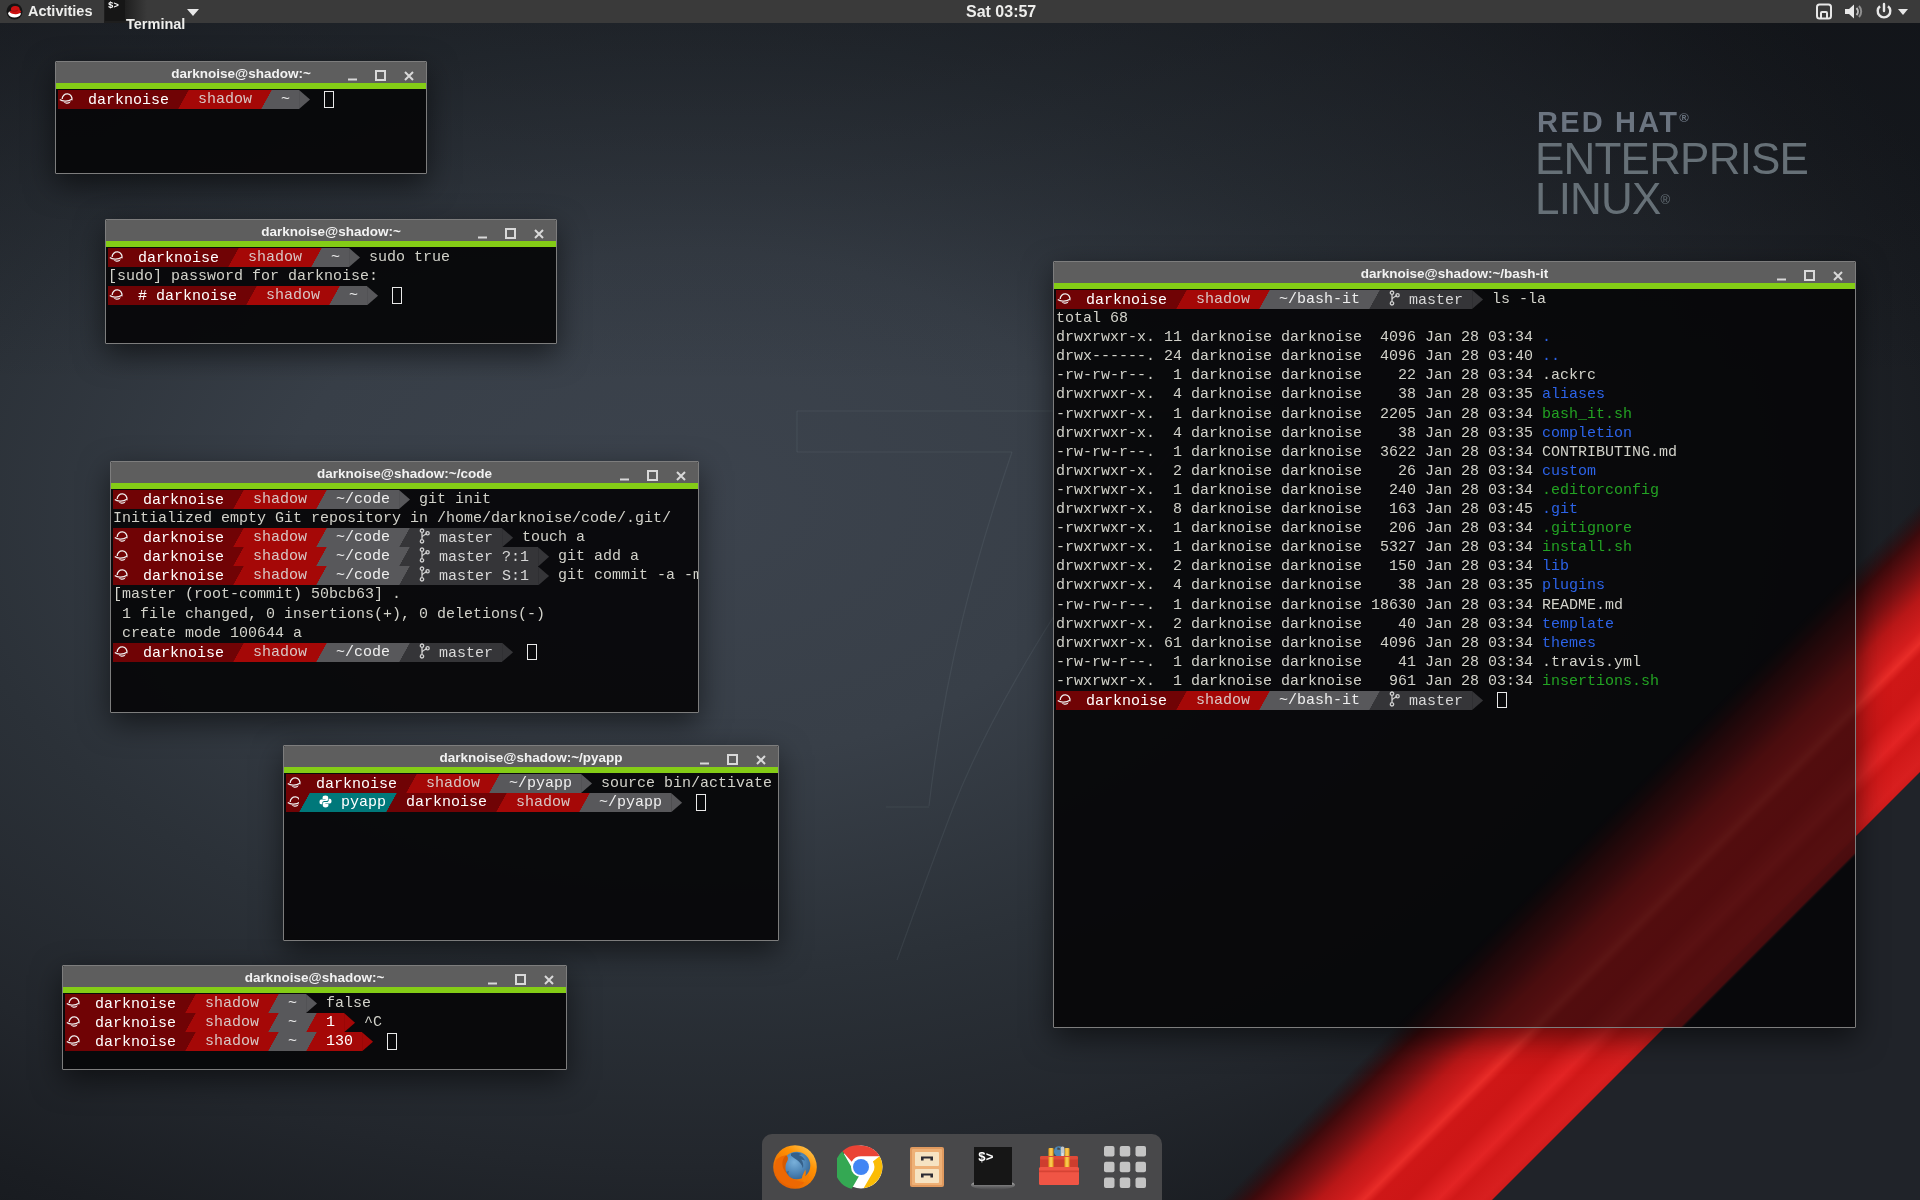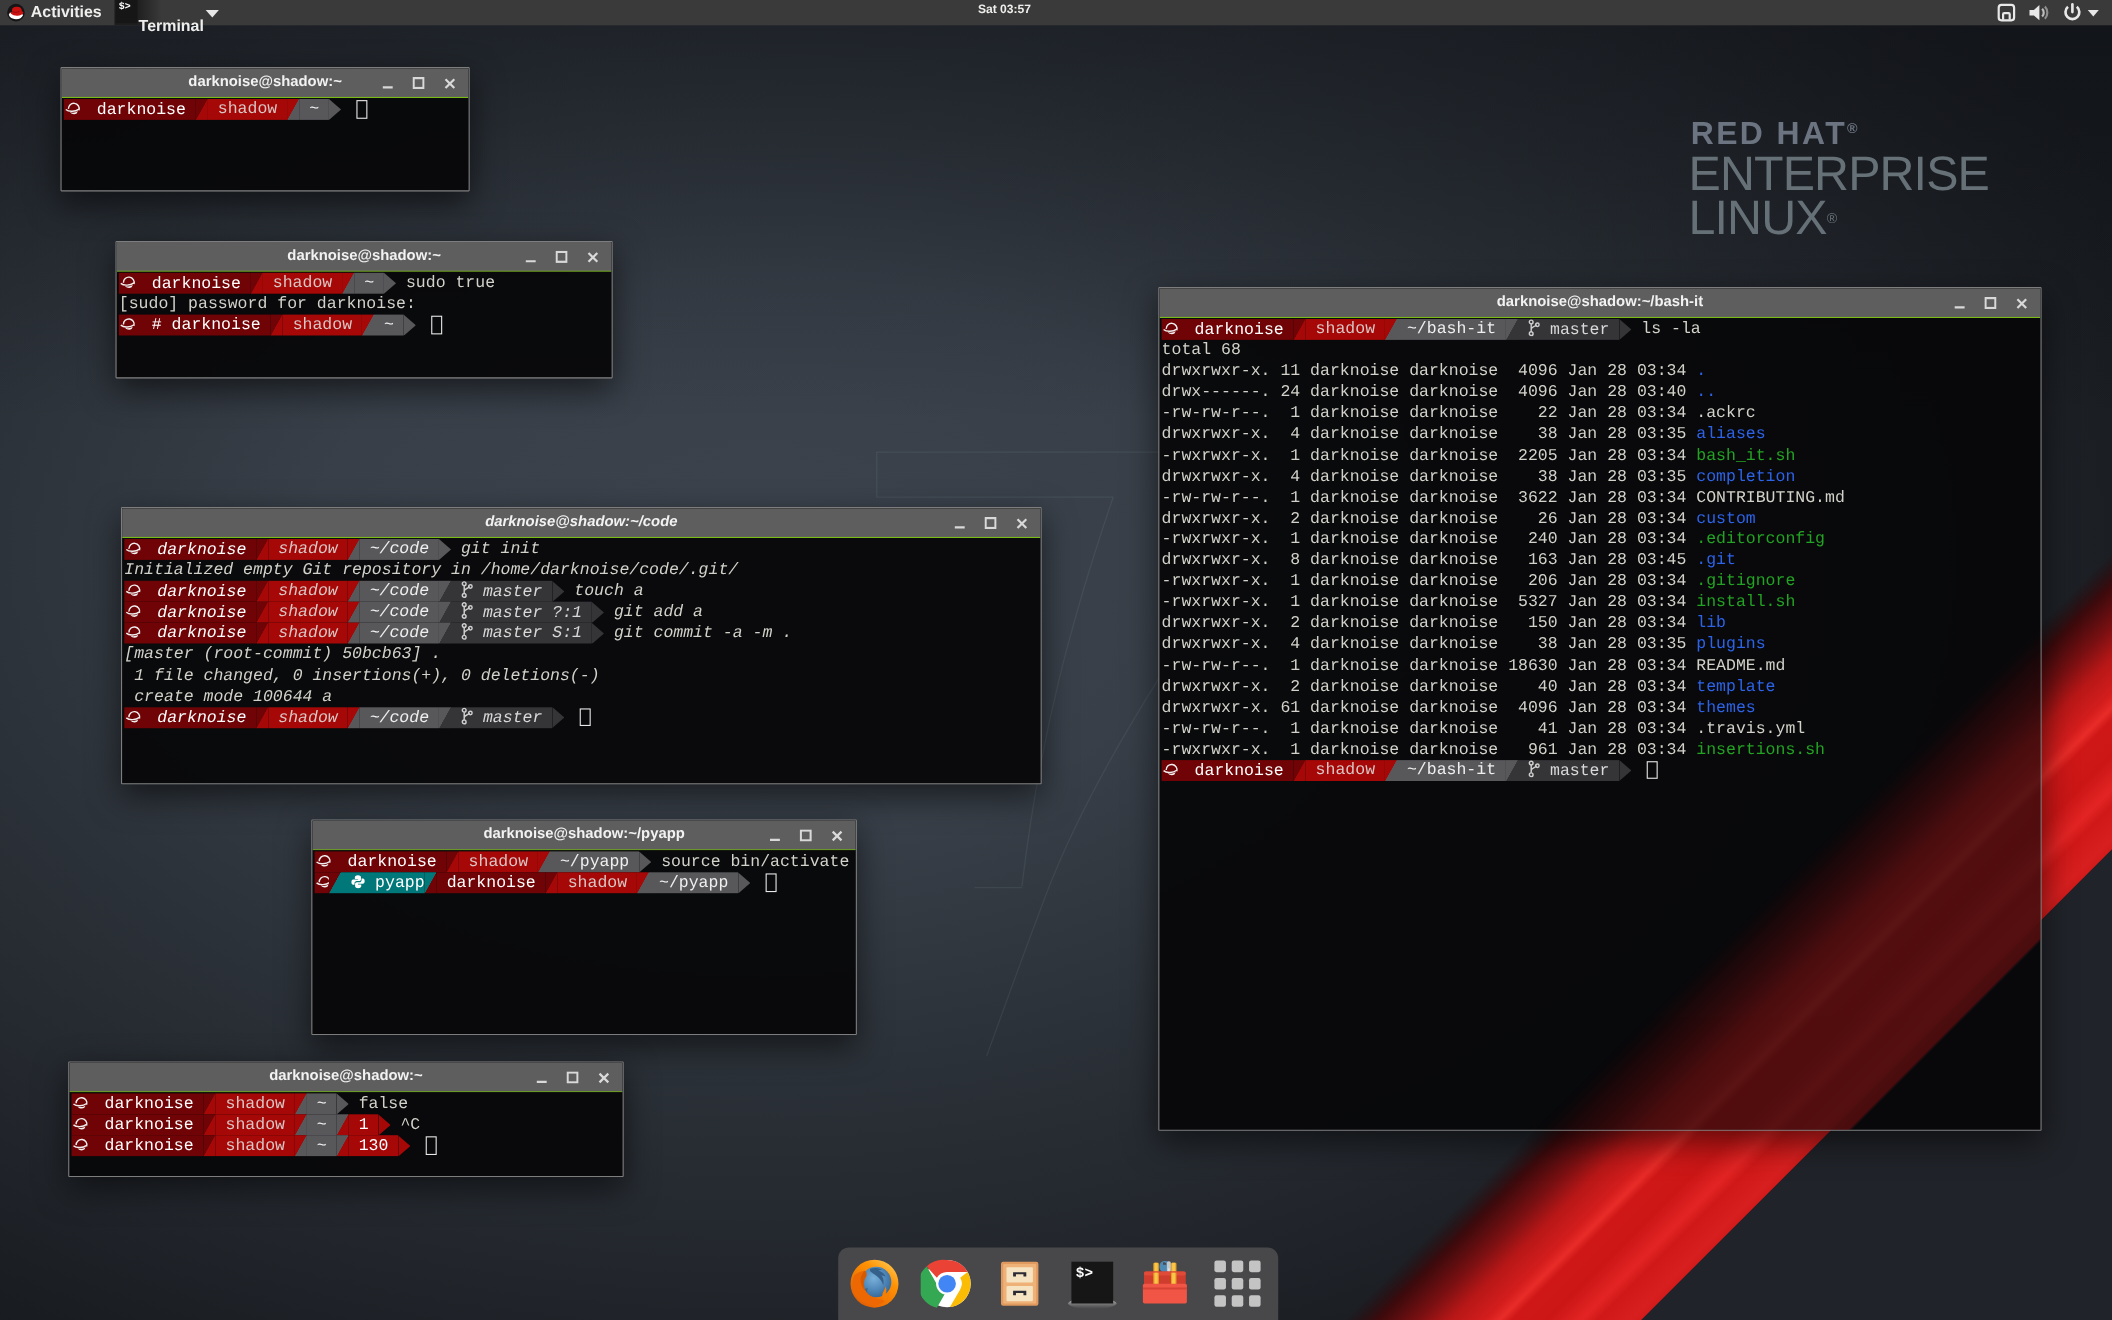--- a/index.html
+++ b/index.html
@@ -16,28 +16,28 @@
 #rhlogo .l3{left:1535px;top:174px;font-size:44px;letter-spacing:-0.8px;color:#667077;}
 #rhlogo sup{font-size:13px;vertical-align:10px;}
 
 #topbar{position:absolute;left:0;top:0;width:1920px;height:23px;background:#3a3a3a;z-index:40;color:#eeeeec;padding-left:20px;}
 #topbar .act{position:absolute;left:28px;top:3px;font-size:14.5px;font-weight:bold;}
 #topbar .hat{position:absolute;left:6px;top:3px;}
 #tico{position:absolute;left:104px;top:0;width:43px;height:23px;background:linear-gradient(to right,#1e1e1e 0,#1e1e1e 47%,rgba(30,30,30,0) 100%);}
 #tico .scr{position:absolute;left:1px;top:0px;width:20px;height:21px;background:#161616;color:#fff;font-family:"Liberation Mono",monospace;font-size:9px;font-weight:bold;padding:1px 0 0 3px;}
 #topbar .tname{position:absolute;left:126px;top:3px;font-size:14.5px;font-weight:bold;margin-top:13px;}
 #topbar .tcaret{position:absolute;left:187px;top:9px;width:0;height:0;border-left:6px solid transparent;border-right:6px solid transparent;border-top:7px solid #e8e8e8;}
-#topbar .clock{position:absolute;left:889px;top:3px;font-size:11px;font-weight:bold;}
+#topbar .clock{position:absolute;left:966px;top:3px;font-size:16px;font-weight:bold;}
 #topbar .sysico{position:absolute;top:0;height:23px;}
 
 #dock{position:absolute;left:762px;top:1134px;width:400px;height:66px;background:#48484a;border-radius:10px 10px 0 0;z-index:30;}
 .dicon{position:absolute;top:9px;width:48px;height:48px;}
 
 .win{position:absolute;overflow:hidden;border:1px solid #7d7d7d;border-radius:1px;background:rgba(7,7,9,0.95);box-shadow:0 10px 30px rgba(0,0,0,0.55);z-index:20;}
-.tb{height:27px;background:#5e5e5e;border-bottom:1px solid #84cc16;position:relative;border-radius:1px 1px 0 0;}
+.tb{height:27px;background:#5e5e5e;border-bottom:6px solid #84cc16;position:relative;border-radius:1px 1px 0 0;}
 .tb .t{position:absolute;left:0;right:0;top:4px;text-align:center;color:#f2f2f2;font-size:13.5px;font-weight:bold;font-family:"Liberation Sans",sans-serif;}
 .tb .btns{position:absolute;right:11px;top:0;height:27px;display:flex;align-items:center;gap:17px;color:#d9d9d9;}
 .term{position:relative;z-index:2;padding:1px 0 0 2px;font-family:"Liberation Mono",monospace;font-size:15px;line-height:19.1px;color:#d2d2ca;}
 .ln{height:19.1px;white-space:pre;}
 
 .sg{display:inline-block;vertical-align:top;height:19.1px;}
 .pu{background:#700305;color:#ffffff;}
 .ph{background:#a50807;color:#d8c7c5;}
 .pp{background:#58585b;color:#efefef;}
 .pb{background:#353538;color:#d8d8d8;}
@@ -175,21 +175,21 @@
               <path d="M4.4 11.8 c2.4 1.1 5.2 0.7 7.4-0.9 l-1.1 2.2 c-2 1.2-4.4 0.9-6.3-1.3 z" fill="#f0f0f0"></path>
             </svg>darknoise </span><span class="sep s-ur"></span><span class="sg ph"> shadow </span><span class="sep s-hp"></span><span class="sg pp"> ~ </span><span class="tip t-p"></span> sudo true</div>
   <div class="ln">[sudo] password for darknoise:</div>
   <div class="ln"><span class="sg pu"><svg class="phat" width="16" height="16" viewBox="0 0 16 16">
               <path d="M3.2 9.0 a4.9 4.9 0 1 1 9.6 1.2" fill="none" stroke="#f0f0f0" stroke-width="1.3"></path>
               <path d="M0.8 9.6 c2.8 2.4 8.6 2.0 12.0-0.4" fill="none" stroke="#f0f0f0" stroke-width="1.3"></path>
               <path d="M4.4 11.8 c2.4 1.1 5.2 0.7 7.4-0.9 l-1.1 2.2 c-2 1.2-4.4 0.9-6.3-1.3 z" fill="#f0f0f0"></path>
             </svg># darknoise </span><span class="sep s-ur"></span><span class="sg ph"> shadow </span><span class="sep s-hp"></span><span class="sg pp"> ~ </span><span class="tip t-p"></span> <span class="cur"></span></div>
  </div>
 </div>
-<div class="win" style="left:110px;top:461px;width:837px;height:252px;font-style:italic;">
+<div class="win" style="left:110px;top:461px;width:589px;height:252px;">
  <div class="tb">
         <div class="t">darknoise@shadow:~/code</div>
         <div class="btns">
           <svg width="11" height="11" viewBox="0 0 11 11">
             <path d="M1 9.5 h9" stroke="#d9d9d9" stroke-width="2"></path>
           </svg>
           <svg width="11" height="11" viewBox="0 0 11 11">
             <rect x="1" y="1" width="9" height="9" fill="none" stroke="#d9d9d9" stroke-width="2"></rect>
           </svg>
           <svg width="12" height="12" viewBox="0 0 12 12">

